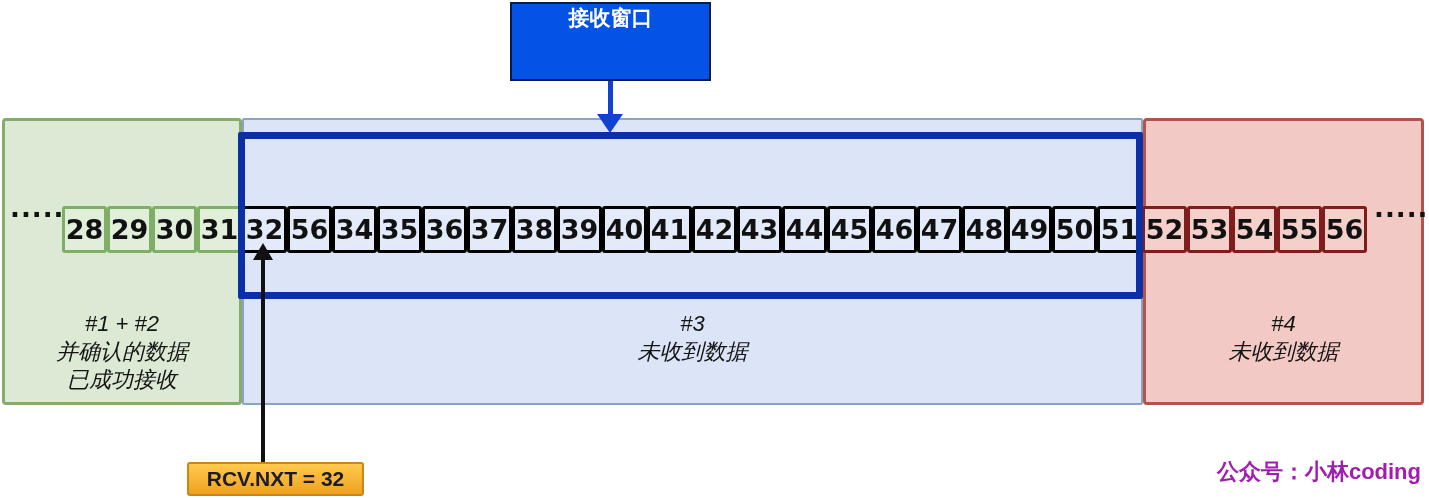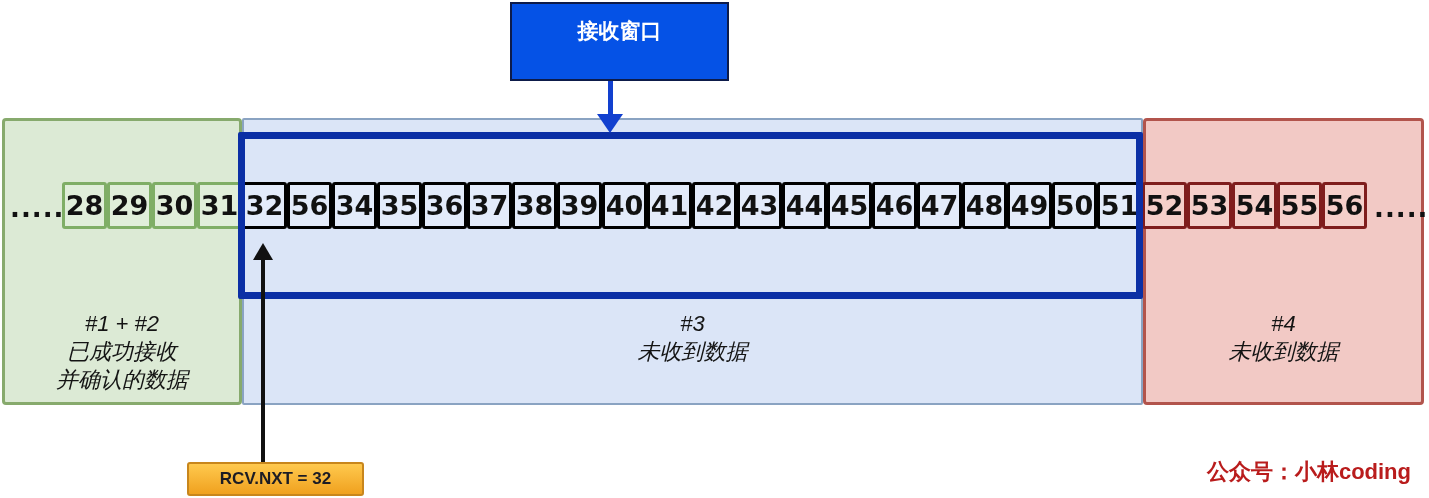--- a/index.html
+++ b/index.html
@@ -11,21 +11,21 @@
   .region{position:absolute;top:118px;height:287px;box-sizing:border-box;border-radius:4px;}
   .region.green{left:2px;width:240px;background:#dcead5;border:3px solid #87aa6d;}
   .region.blue{left:242px;width:901px;background:#dbe5f7;border:2px solid #8aa3c2;border-radius:2px;}
   .region.pink{left:1143px;width:281px;background:#f2c9c5;border:3px solid #b2544c;}
   
   .window-box{
     position:absolute;left:238px;top:132px;width:905px;height:167px;
     box-sizing:border-box;border:7px solid #0b2fa5;border-radius:2px;z-index:6;
   }
   
-  .cells{position:absolute;left:62px;top:182px;display:flex;z-index:5;}
+  .cells{position:absolute;left:62px;top:206px;display:flex;z-index:5;}
   .cell{
     width:45px;height:47px;box-sizing:border-box;display:flex;align-items:center;justify-content:center;
     font-family:"DejaVu Sans",sans-serif;font-size:27px;font-weight:700;color:#111;
     border-radius:3px;
   }
   .cell.g{background:#e0eeda;border:3px solid #7fae66;}
   .cell.b{background:#e3ebfa;border:3px solid #000000;}
   .cell.r{background:#f5cfca;border:3px solid #7f1d1d;}
   .dots{
     position:absolute;top:200px;width:50px;text-align:center;
@@ -36,47 +36,47 @@
   
   .rlabel{
     position:absolute;top:310px;text-align:center;color:#141414;
     font-size:22px;line-height:28px;z-index:7;font-style:italic;
   }
   .rlabel.green{left:2px;width:240px;}
   .rlabel.blue{left:242px;width:901px;}
   .rlabel.pink{left:1143px;width:281px;}
   
   .top-box{
-    position:absolute;left:510px;top:2px;width:219px;height:79px;box-sizing:border-box;
+    position:absolute;left:510px;top:2px;width:201px;height:79px;box-sizing:border-box;
     background:#0552e6;border:2px solid #0d1b4a;color:#ffffff;text-align:center;
-    font-size:21px;font-weight:700;line-height:27px;padding-top:13px;z-index:8;
+    font-size:21px;font-weight:700;line-height:27px;z-index:8;
   }
   
   .arrow-line{position:absolute;z-index:8;}
   .line-down{left:608px;top:81px;width:5px;height:35px;background:#1240cf;}
   .head-down{
     position:absolute;left:597px;top:114px;width:0;height:0;z-index:8;
     border-left:13px solid transparent;border-right:13px solid transparent;border-top:19px solid #1240cf;
   }
   .head-up{
     position:absolute;left:253px;top:243px;width:0;height:0;z-index:8;
     border-left:10px solid transparent;border-right:10px solid transparent;border-bottom:17px solid #111;
   }
   .line-up{left:261px;top:257px;width:4px;height:206px;background:#111;}
   
   .orange-box{
     position:absolute;left:187px;top:462px;width:177px;height:34px;box-sizing:border-box;
     background:linear-gradient(180deg,#ffc94e 0%,#f0a11f 100%);
     border:2px solid #c8861c;border-radius:3px;color:#1c1c24;
-    text-align:center;font-size:17px;font-weight:700;line-height:30px;z-index:8;
+    text-align:center;font-size:21px;font-weight:700;line-height:30px;z-index:8;
   }
   
   .watermark{
-    position:absolute;right:18px;top:457px;width:300px;text-align:right;
-    font-size:22px;font-weight:700;color:#b91c1c;z-index:8;
+    position:absolute;right:8px;top:457px;width:300px;text-align:right;
+    font-size:22px;font-weight:700;color:#a21caf;z-index:8;
   }
 </style>
 </head>
 <body>
 
 <div class="canvas">
 
   <div class="region green"></div>
   <div class="region blue"></div>
   <div class="region pink"></div>
@@ -112,22 +112,22 @@
     <span class="cell r">52</span>
     <span class="cell r">53</span>
     <span class="cell r">54</span>
     <span class="cell r">55</span>
     <span class="cell r">56</span>
   </div>
   <div class="dots right">·····</div>
 
   <div class="rlabel green">
     <div>#1 + #2</div>
+    <div>并确认的数据</div>
     <div>已成功接收</div>
-    <div>并确认的数据</div>
   </div>
   <div class="rlabel blue">
     <div>#3</div>
     <div>未收到数据</div>
   </div>
   <div class="rlabel pink">
     <div>#4</div>
     <div>未收到数据</div>
   </div>
 

